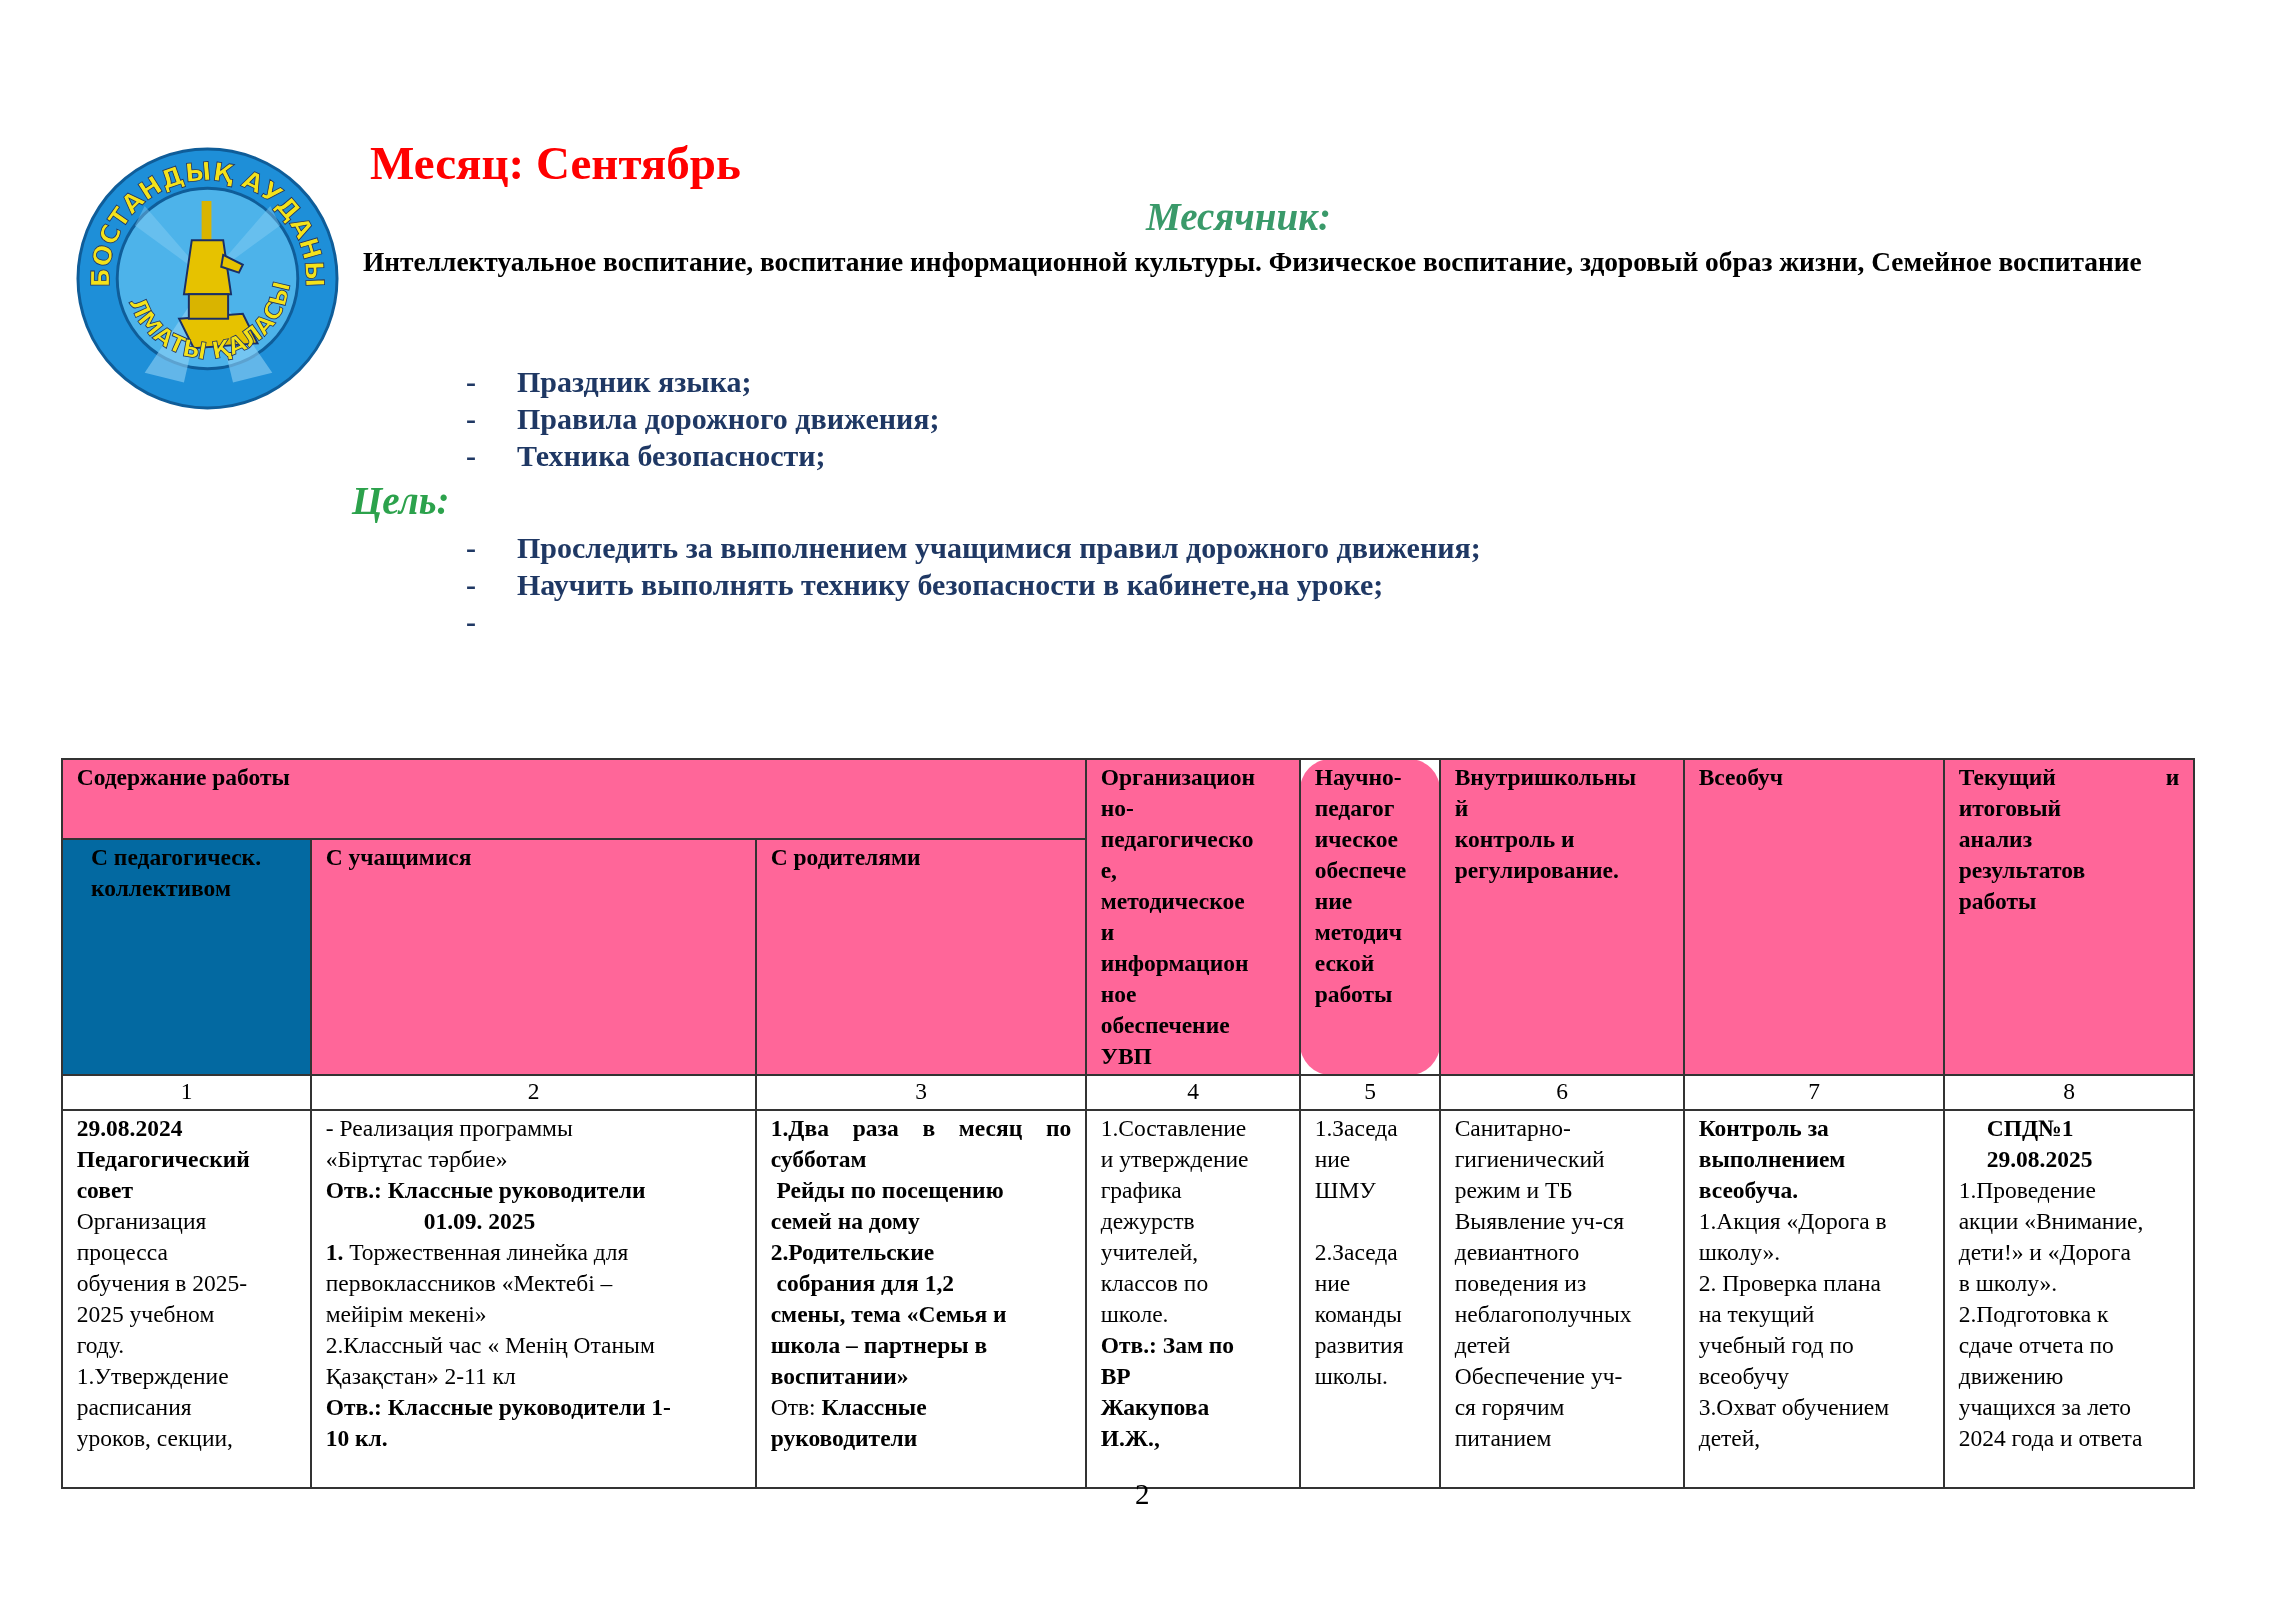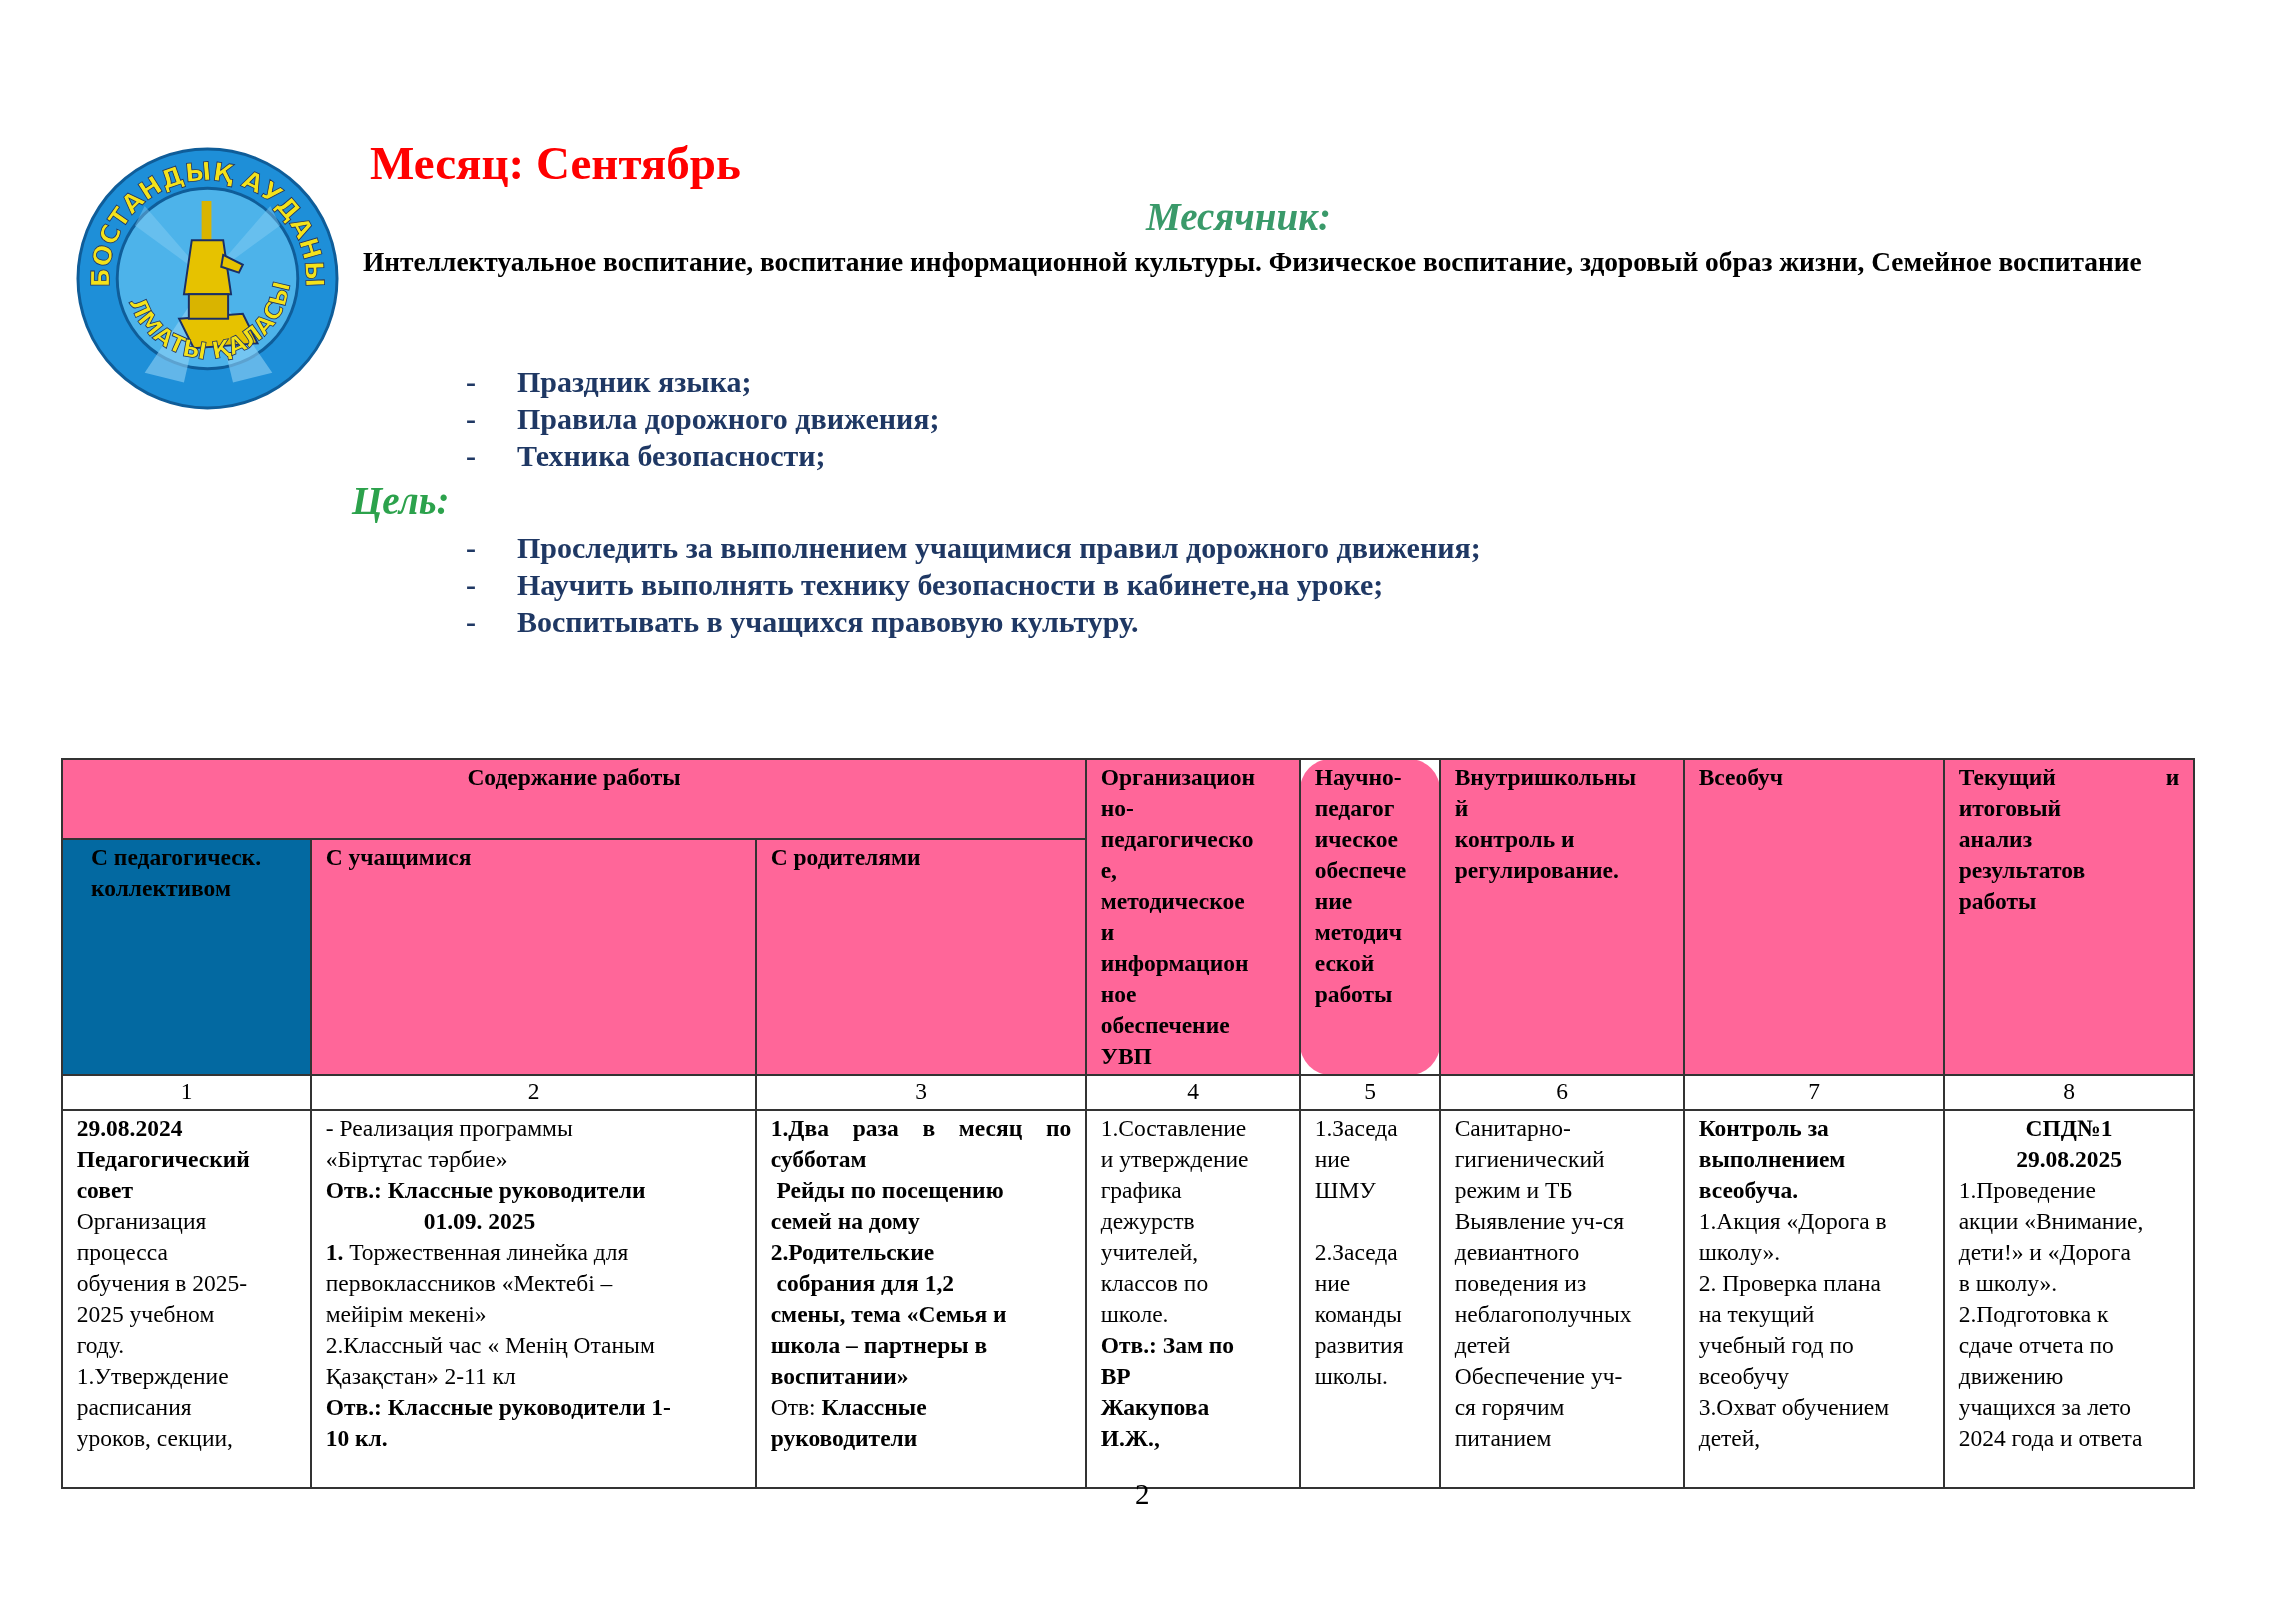--- a/index.html
+++ b/index.html
@@ -14,21 +14,21 @@
   .bullets li { height:37px; line-height:37px; display:flex; }
   .bullets li .dash { width:51px; display:inline-block; }
   .list-a { top:363px; }
   .list-b { top:529px; }
   .goal-label { position:absolute; left:352px; top:478px; font-size:39px; font-weight:bold; font-style:italic; color:#2ca24c; }
   table.plan { position:absolute; left:61px; top:758px; border-collapse:collapse; table-layout:fixed; width:2132px; font-size:23.5px; line-height:31px; }
   table.plan td { border:2px solid #333; vertical-align:top; padding:2px 13.7px; overflow:hidden; }
   table.plan td.hd { background:#ff6699; font-weight:bold; }
   table.plan td.num { text-align:center; padding:0; height:33px; }
   table.plan tr.body td { height:372px; }
-  .center { text-align:center; }
+  .center { text-align:left;margin-left:28px; }
   .justify { text-align:justify; text-align-last:justify; }
   .b { font-weight:bold; }
   .page-number { position:absolute; left:1135px; top:1478px; font-size:29px; }
 </style>
 </head>
 <body>
 
 <div class="logo">
   <svg width="263" height="263" viewBox="0 0 268 268">
     <defs>
@@ -81,21 +81,20 @@
   <li>
       <span class="dash">-</span>
       <span>Проследить за выполнением учащимися правил дорожного движения;</span>
     </li>
   <li>
       <span class="dash">-</span>
       <span>Научить выполнять технику безопасности в кабинете,на уроке;</span>
     </li>
   <li>
       <span class="dash">-</span>
-      <span>Воспитывать в учащихся правовую культуру.</span>
     </li>
 </ul>
 
 <table class="plan">
   <colgroup>
     <col style="width:249px">
       <col style="width:445px">
       <col style="width:330px">
       <col style="width:214px">
     <col style="width:140px">

